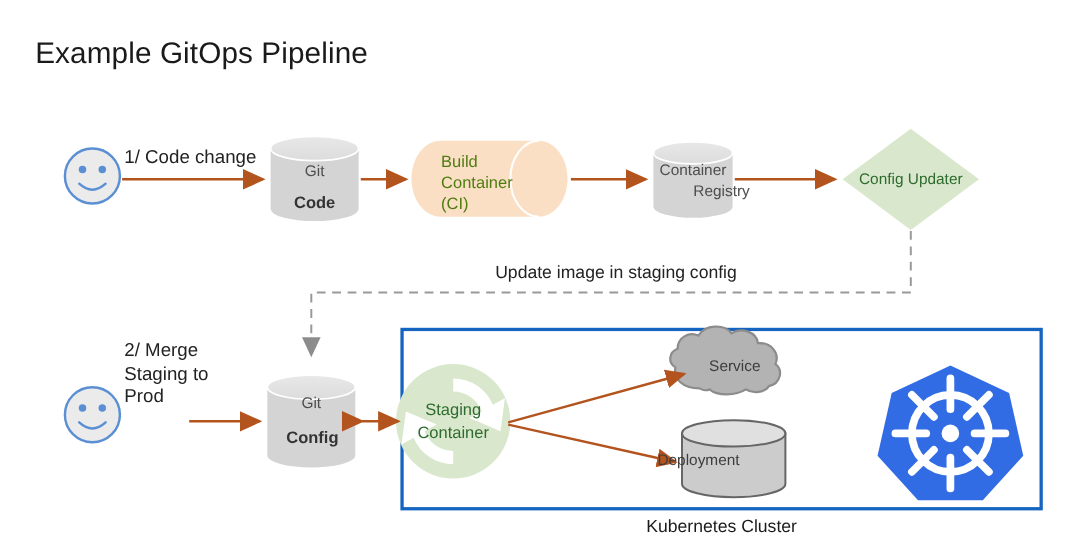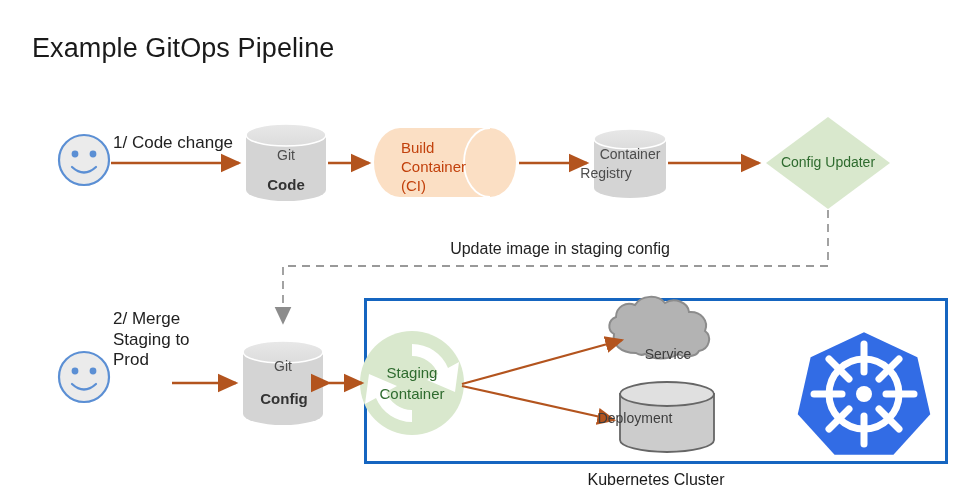--- a/index.html
+++ b/index.html
@@ -10,21 +10,21 @@
   }
   .canvas{position:absolute;inset:0;}
   svg.layer{position:absolute;left:0;top:0;width:975px;height:494px;overflow:visible;}
   .lbl{position:absolute;white-space:pre;line-height:1.22;}
 
   
   #page-title{
     left:32px;top:32px;font-size:27px;color:#1a1a1a;letter-spacing:0.1px;
   }
   .t-green{color:#2e6b2e;}
-  .t-brown{color:#c2410c;text-align:center;}
+  .t-brown{color:#4d7c0f;text-align:center;}
 
   .step-label{font-size:17px;color:#222;}
   .edge-label{font-size:16px;color:#222;}
   .cyl-top{font-size:14px;color:#4d4d4d;text-align:center;}
   .cyl-bot{font-size:15px;color:#333;font-weight:bold;text-align:center;}
   .ctr{text-align:center;}
 </style>
 </head>
 <body>
 
@@ -158,35 +158,35 @@
   <div class="lbl step-label" style="left:113px;top:133px;">1/ Code change</div>
 
   <div class="lbl cyl-top" style="left:246px;top:147px;width:80px;">Git</div>
   <div class="lbl cyl-bot" style="left:246px;top:176px;width:80px;">Code</div>
 
   <div class="lbl t-brown" style="left:401px;top:139px;font-size:15px;">Build</div>
   <div class="lbl t-brown" style="left:401px;top:158px;font-size:15px;">Container</div>
   <div class="lbl t-brown" style="left:401px;top:177px;font-size:15px;">(CI)</div>
 
   <div class="lbl ctr" style="left:594px;top:146px;width:72px;font-size:14px;color:#4d4d4d;">Container</div>
-  <div class="lbl ctr" style="left:570px;top:165px;width:72px;font-size:14px;color:#4d4d4d;">Registry</div>
+  <div class="lbl ctr" style="left:620px;top:165px;width:72px;font-size:14px;color:#4d4d4d;">Registry</div>
 
   <div class="lbl ctr t-green" style="left:766px;top:154px;width:124px;font-size:14px;">Config Updater</div>
 
   <div class="lbl edge-label ctr" style="left:430px;top:239px;width:260px;">Update image in staging config</div>
 
   <div class="lbl step-label" style="left:113px;top:309px;">2/ Merge
 Staging to
 Prod</div>
 
   <div class="lbl cyl-top" style="left:243px;top:358px;width:80px;">Git</div>
   <div class="lbl cyl-bot" style="left:243px;top:390px;width:82px;">Config</div>
 
   <div class="lbl ctr t-green" style="left:360px;top:364px;width:104px;font-size:15px;">Staging</div>
   <div class="lbl ctr t-green" style="left:360px;top:385px;width:104px;font-size:15px;">Container</div>
 
-  <div class="lbl ctr" style="left:620px;top:324px;width:96px;font-size:14px;color:#3d3d3d;margin-top:22px;">Service</div>
+  <div class="lbl ctr" style="left:620px;top:324px;width:96px;font-size:14px;color:#3d3d3d;">Service</div>
 
   <div class="lbl ctr" style="left:588px;top:410px;width:94px;font-size:14px;color:#3d3d3d;">Deployment</div>
 
   <div class="lbl ctr" style="left:506px;top:470px;width:300px;font-size:16px;color:#1a1a1a;">Kubernetes Cluster</div>
 
 </div>
 
 </body></html>

